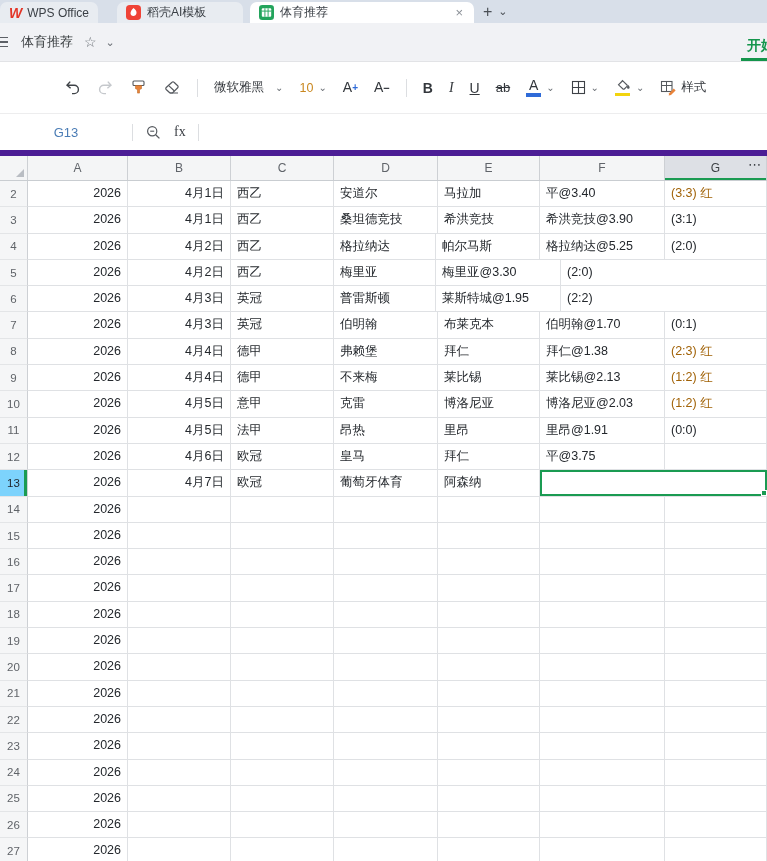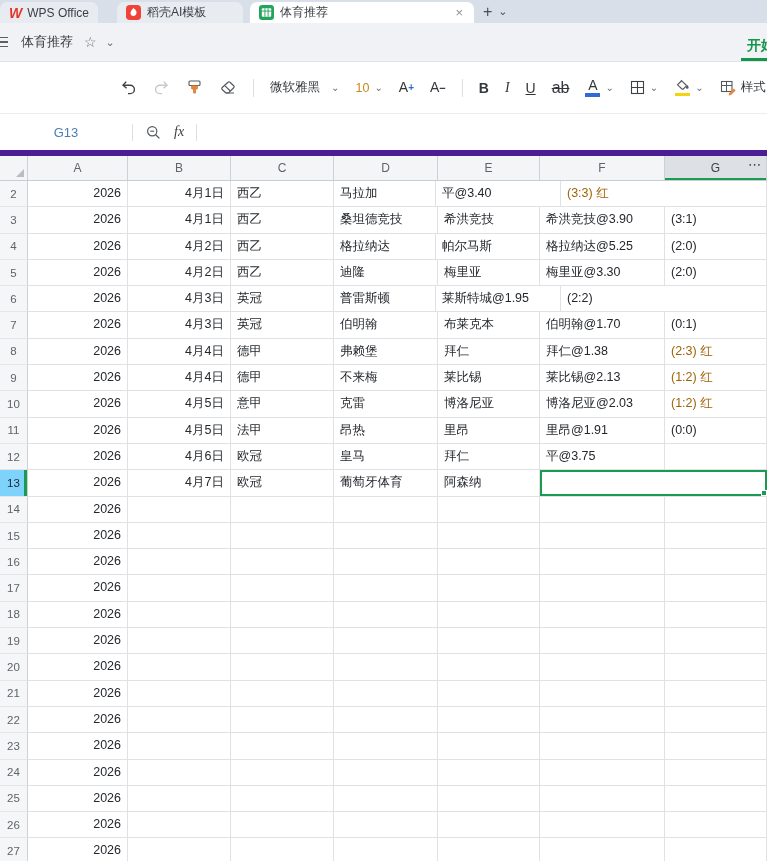--- a/index.html
+++ b/index.html
@@ -24,45 +24,45 @@
             display:flex;align-items:center;position:relative}
   .hamb{width:13px;margin-left:-5px;display:flex;flex-direction:column;gap:3px}
   .hamb i{height:1.5px;background:#5c6066;display:block}
   .doctitle{font-size:13px;color:#3c4043;margin-left:13px}
   .star{font-size:14px;color:#6b7076;margin-left:11px}
   .tchev{font-size:11px;color:#6b7076;margin-left:9px}
   .ribbontab{position:absolute;right:-8px;bottom:6px;font-size:14px;color:#14954b;font-weight:bold}
   .ribbonline{position:absolute;right:-6px;bottom:0;width:32px;height:3px;background:#14954b}
   
   .toolbar{height:52px;background:#fff;border-bottom:1px solid #ededee;
-           display:flex;align-items:center;padding-left:120px;box-sizing:border-box}
+           display:flex;align-items:center;padding-left:64px;box-sizing:border-box}
   .tbtn{display:flex;align-items:center;justify-content:center;margin-right:16px;cursor:default}
   .vdiv{width:1px;height:18px;background:#dcdee1;margin-right:16px}
   .fontname{font-size:12.5px;color:#33373c;min-width:56px}
   .fontsize{font-size:12.5px;color:#c9871f;min-width:14px;text-align:center}
   .chev{font-size:10px;color:#6a6f75;margin-left:5px}
   .glyph{font-size:14px;color:#33373c}
   .bold{font-weight:bold}
   .ital{font-style:italic;font-family:"Liberation Serif",serif}
   .uline{text-decoration:underline}
-  .strike{text-decoration:line-through;font-size:16px}
+  .strike{text-decoration:line-through;font-size:13px}
   .bigA{font-size:14px;color:#33373c;line-height:13px}
   .cbar{display:block;width:15px;height:3.5px;margin-top:1.5px}
   .blue{background:#2f6bd8}
   .yellow{background:#f2d40e}
   .stack{display:flex;flex-direction:column;align-items:center}
   .styleslbl{font-size:12.5px;color:#33373c;margin-left:4px}
   .supplus{color:#2f6bd8;font-size:10px;vertical-align:super;font-weight:bold}
   .supminus{color:#33373c;font-size:11px;vertical-align:super;font-weight:bold}
   
   .fbar{height:36px;background:#fff;border-bottom:6px solid #4c1d95;display:flex;align-items:center}
   .namebox{width:132px;text-align:center;font-size:13px;color:#4a7cb5}
   .fdiv{width:1px;height:17px;background:#dcdee1}
   .fico{margin:0 9px 0 12px;display:flex;align-items:center}
-  .fx{font-style:italic;font-family:"Liberation Serif",serif;font-size:14px;color:#3a3e44;margin:0 12px 0 3px}
+  .fx{font-family:"Liberation Serif",serif;font-size:14px;color:#3a3e44;margin:0 12px 0 3px}
   
   .ghead{height:25px;background:#f4f5f6;display:flex;border-bottom:1px solid #c9cdd1;position:relative;box-sizing:border-box}
   .corner{width:28px;border-right:1px solid #cdd0d4;box-sizing:border-box;position:relative;background:#f4f5f6}
   .corner:after{content:"";position:absolute;right:3px;bottom:3px;
         border-left:8px solid transparent;border-bottom:8px solid #b9bdc3}
   .hwrap{display:flex;flex:1}
   .hcell{box-sizing:border-box;border-right:1px solid #cdd0d4;display:flex;align-items:center;
          justify-content:center;font-size:12px;color:#60646a}
   .hcell.hsel{background:#dde0e5;box-shadow:inset 0 -2px 0 #1a9b52;color:#3c4043}
   .hdots{position:absolute;right:5px;top:1px;font-size:13px;color:#3e4247;letter-spacing:1px}
@@ -236,20 +236,21 @@
       <div class="hcell col-g hsel">G</div>
     </div>
   <div class="hdots">⋯</div>
 </div>
 <div class="gbody">
     <div class="grow2">
       <div class="rowhdr">2</div>
       <div class="cell col-a num">2026</div>
       <div class="cell col-b num">4月1日</div>
       <div class="cell col-c">西乙</div>
+      <div class="cell col-d">安道尔</div>
       <div class="cell col-e">马拉加</div>
       <div class="cell col-f">平@3.40</div>
       <div class="cell col-g red">(3:3) 红</div>
     </div>
     <div class="grow2">
       <div class="rowhdr">3</div>
       <div class="cell col-a num">2026</div>
       <div class="cell col-b num">4月1日</div>
       <div class="cell col-c">西乙</div>
       <div class="cell col-d">桑坦德竞技</div>
@@ -265,21 +266,20 @@
       <div class="cell col-e">格拉纳达</div>
       <div class="cell col-d">帕尔马斯</div>
       <div class="cell col-f">格拉纳达@5.25</div>
       <div class="cell col-g">(2:0)</div>
     </div>
     <div class="grow2">
       <div class="rowhdr">5</div>
       <div class="cell col-a num">2026</div>
       <div class="cell col-b num">4月2日</div>
       <div class="cell col-c">西乙</div>
-      <div class="cell col-d">迪隆</div>
       <div class="cell col-e">梅里亚</div>
       <div class="cell col-f">梅里亚@3.30</div>
       <div class="cell col-g">(2:0)</div>
     </div>
     <div class="grow2">
       <div class="rowhdr">6</div>
       <div class="cell col-a num">2026</div>
       <div class="cell col-b num">4月3日</div>
       <div class="cell col-c">英冠</div>
       <div class="cell col-e">普雷斯顿</div>

